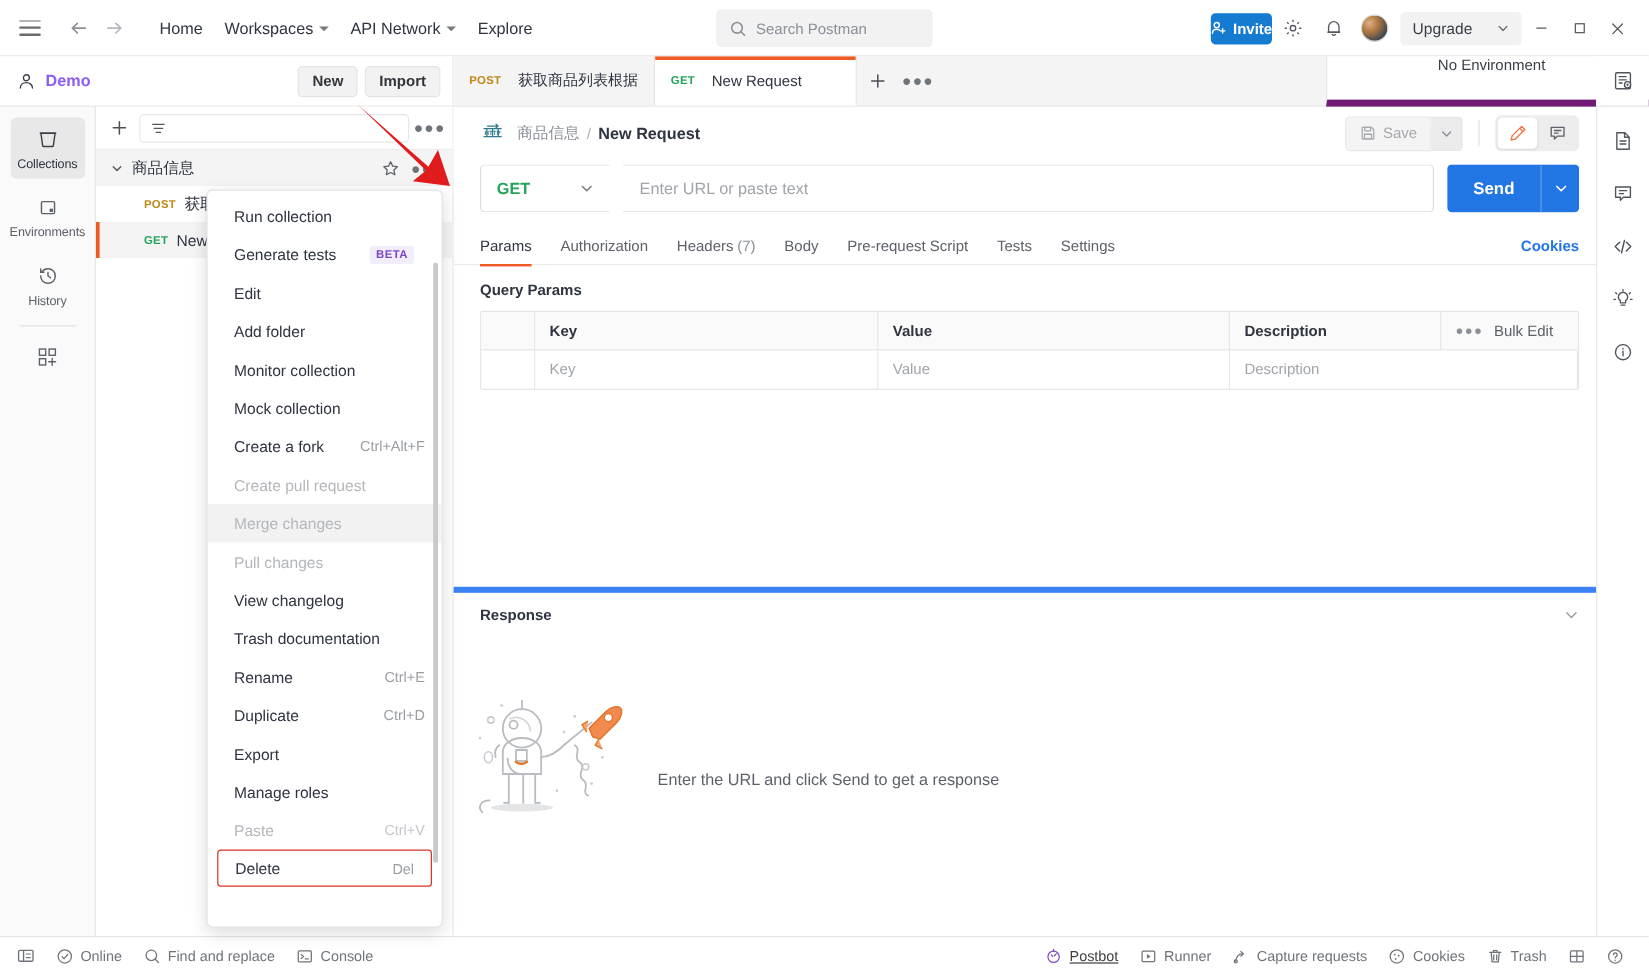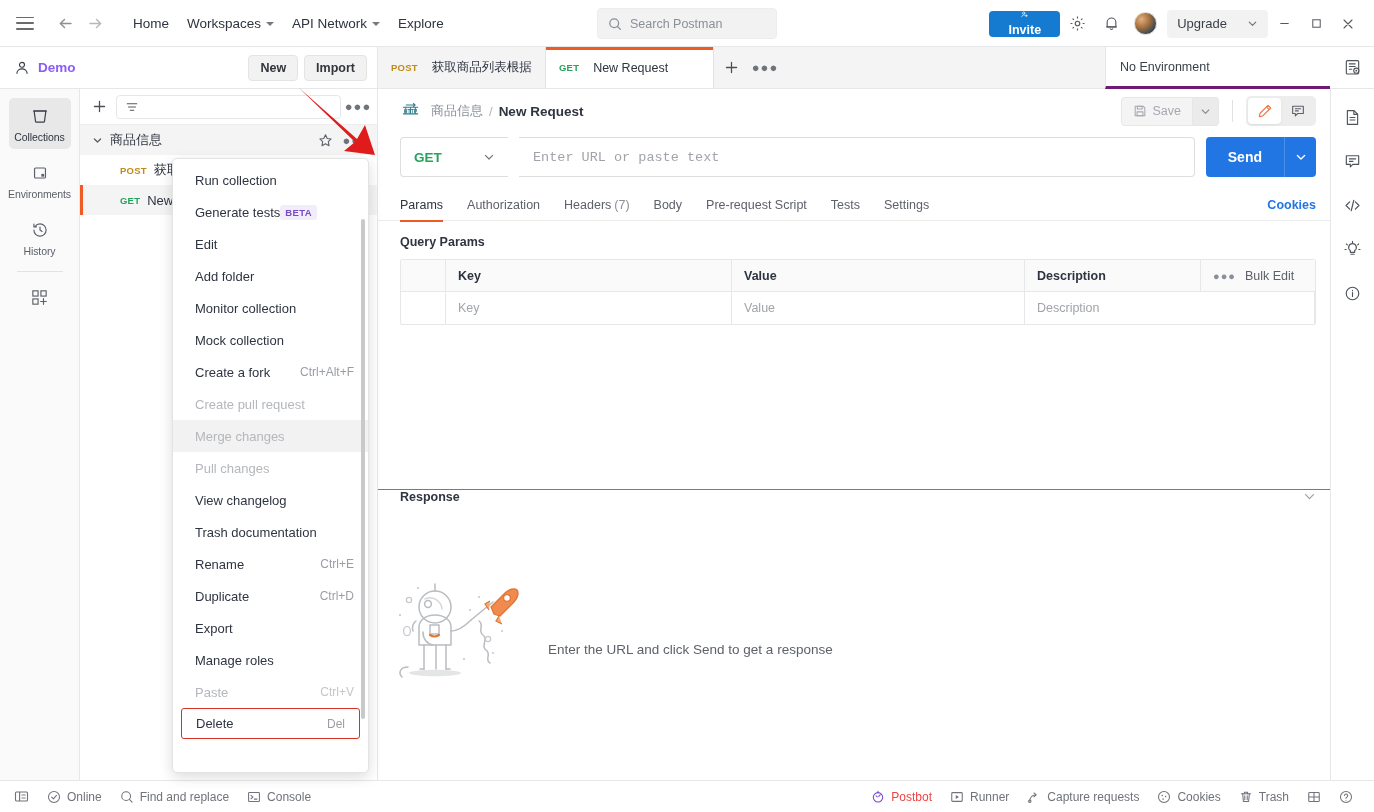--- a/index.html
+++ b/index.html
@@ -34,22 +34,22 @@
     display:flex; align-items:center; padding: 14px 10px; gap:8px; cursor:text;
   }
   .searchbox input {
     border:none; outline:none; background:transparent; font-size:12.5px;
     color:#5a5f68; font-family:"Liberation Sans", sans-serif; width:130px;
   }
   .searchbox input::placeholder { color:#8a8f98; }
   .topright { position:absolute; right: 0; top:0; height:47px; display:flex; align-items:center; gap:0;}
   .invite-btn {
     background:#147bd1; color:#fff; font-size:12.5px; font-weight:bold;
-    border:none; border-radius:4px; height:26px; padding: 0 19px;
-    display:flex; align-items:center; gap:5px; cursor:pointer;flex-direction:column;
+    border:none; border-radius:4px; height:26px; padding: 0 0;
+    display:flex; align-items:center; gap:5px; cursor:pointer;
   }
   .icon-btn { width:34px;height:34px; display:flex;align-items:center;justify-content:center;cursor:pointer;color:#55585e;}
   .avatar {
     width:23px;height:23px;border-radius:50%;
     background: radial-gradient(circle at 30% 30%, #e0b089 0%, #b07840 35%, #3c4653 75%, #222a33 100%);
     border:1px solid #d6d6d6; margin: 0 6px;
     cursor:pointer;
   }
   .upgrade {
     background:#f2f2f3; border-radius:4px; height:28px; padding:0 10px; margin-left:4px;
@@ -131,21 +131,21 @@
   }
   .ctxitem {
     height:32px; display:flex;align-items:center; padding: 0 14px 0 22px;
     font-size:13px; color:#2e3440; cursor:pointer; position:relative;
   }
   .ctxitem.disabled { color:#b4b7bb; cursor:default;}
   .ctxitem.hovered { background:#f2f2f3; }
   .ctxitem .shortcut { margin-left:auto; color:#9a9ea4; font-size:12px;}
   .ctxitem.disabled .shortcut { color:#c3c6ca; }
   .badge-beta {
-    margin-left:0; background:#f2edfb; color:#7848c6; font-size:9.5px; font-weight:bold;
+    margin-left:28px; background:#f2edfb; color:#7848c6; font-size:9.5px; font-weight:bold;
     border-radius:3px; padding: 2px 5px; letter-spacing:0.4px;
   }
   .ctxitem.delete-highlight {
     border:1.6px solid #d93025; border-radius:3px; margin: 0 8px; padding-left:14px;
     height:31px;
   }
   .ctx-scroll {
     position:absolute; right:3px; top:60px; width:4px; height:500px;
     background:#c8c9cb; border-radius:2px;
   }
@@ -164,22 +164,22 @@
     position:relative; background:#f4f4f5;
   }
   .tab.active { background:#fff; }
   .tab.active:before { content:""; position:absolute; top:0;left:0;right:0;height:2.5px;background:#ef5b25;}
   .tab .tabname { overflow:hidden; white-space:nowrap; text-overflow:clip;}
   .tab-add { width:34px; display:flex;align-items:center;justify-content:center;color:#4a4f57;font-size:17px;cursor:pointer;}
   .tab-dots { width:34px; display:flex;align-items:center;justify-content:center;color:#6f737a;cursor:pointer;letter-spacing:1px;font-size:13px;}
 
   .envbar {
     position:absolute; top:47px; left:1105px; width:269px; height:42px;
-    background:#fff; border-bottom:3px solid #701a75; border-left:1px solid #e6e7e9;
-    display:flex; align-items:center; padding: 0 8px 0 14px;
+    background:#fff; border-bottom:6px solid #701a75; border-left:1px solid #e6e7e9;
+    display:flex; align-items:center; padding: 0 8px 0 14px; flex-direction: column;
   }
   .env-name { font-size:12.5px; color:#3a3f47;}
   .env-caret { margin-left:auto; color:#77797d; font-size:11px; padding-right:12px; cursor:pointer;}
 
   
   .rrail {
     position:absolute; top:89px; right:0; width:44px; height:691px;
     background:#fff; border-left:1px solid #e6e7e9;
     display:flex;flex-direction:column;align-items:center;padding-top:8px;gap:4px;
   }
@@ -216,21 +216,21 @@
     display:flex;align-items:center; padding: 0 13px; cursor:pointer;
   }
   .methodsel .m { font-size:13.5px; font-weight:bold; color:#23a35b;}
   .methodsel .c { margin-left:auto; color:#77797d; font-size:11px;}
   .urlinput {
     flex:1; height:40px; border:1px solid #dededf; border-radius:0 4px 4px 0; border-left:none;
     display:flex; align-items:center; padding: 0 14px;
   }
   .urlinput input {
     border:none;outline:none;background:transparent;width:100%;font-size:13.5px;color:#3a3f47;
-    font-family:Liberation Mono, monospace;
+    font-family:Liberation Sans, sans-serif;
   }
   .urlinput input::placeholder { color:#a0a4aa; }
   .sendbtn {
     display:flex; height:40px; border-radius:4px; overflow:hidden; cursor:pointer;
   }
   .sendbtn .s { background:#2276e3; color:#fff; font-size:14px; font-weight:bold; padding: 0 22px; display:flex;align-items:center;}
   .sendbtn .c { background:#2276e3; color:#fff; width:32px; display:flex;align-items:center;justify-content:center;
      border-left:1px solid #4a8fe8; font-size:11px;}
 
   .reqtabs {
@@ -250,36 +250,36 @@
   .qprow.head { background:#fafafa; font-size:12.5px; font-weight:bold; color:#2e3440; border-bottom:1px solid #e6e7e9;}
   .qpc { display:flex; align-items:center; padding: 0 12px; border-right:1px solid #e6e7e9;}
   .qpc.chk { width:45px; padding:0; }
   .qpc.key { width:286px; }
   .qpc.val { width:293px; }
   .qpc.desc { flex:1; }
   .qpc.bulk { width:114px; border-right:none; justify-content:flex-start; gap:9px; color:#5d6169; font-weight:normal; cursor:pointer;}
   .qprow.body .qpc { color:#a0a4aa; font-size:12.5px; }
 
   .respsec { position:absolute; left:0; right:0; top:400px; }
-  .resp-hd { border-top:1px solid #3b82f6; height:42px; display:flex; align-items:flex-start; padding: 0 14px 0 22px;}
+  .resp-hd { border-top:5px solid #3b82f6; height:42px; display:flex; align-items:center; padding: 0 14px 0 22px;}
   .resp-title { font-size:12.5px; font-weight:bold; color:#2e3440;}
   .resp-chev { margin-left:auto; color:#9a9ea4; font-size:12px; cursor:pointer;}
   .resp-body { display:flex; flex-direction:row; align-items:center; padding-top:38px; }
   .resp-msg { font-size:13.5px; color:#5d6169; margin-top:16px;}
 
   
   .statusbar {
     position:absolute; bottom:0; left:0; width:1374px; height:32px;
     background:#fff; border-top:1px solid #e6e7e9; display:flex; align-items:center;
     padding: 0 12px 0 10px; font-size:12px; color:#6f737a;
   }
   .sb-item { display:flex;align-items:center;gap:6px; padding: 0 9px; cursor:pointer; height:32px;}
   .sb-item:first-child { padding-left:4px; }
   .sb-right { margin-left:auto; display:flex; align-items:center; }
-  .sb-postbot { color:#ef4444; }
+  .sb-postbot { color:#404040;text-decoration:underline; }
 
   svg { display:block; }
 </style>
 </head>
 <body>
 
 <div id="app">
 
   <div class="topbar">
     <div class="hamburger">

